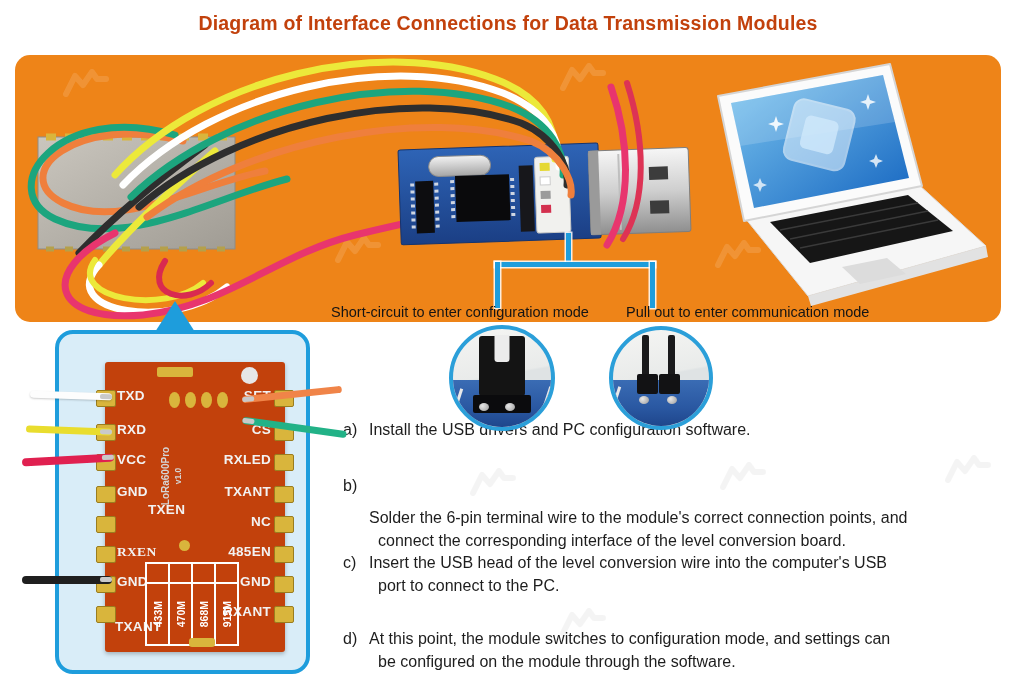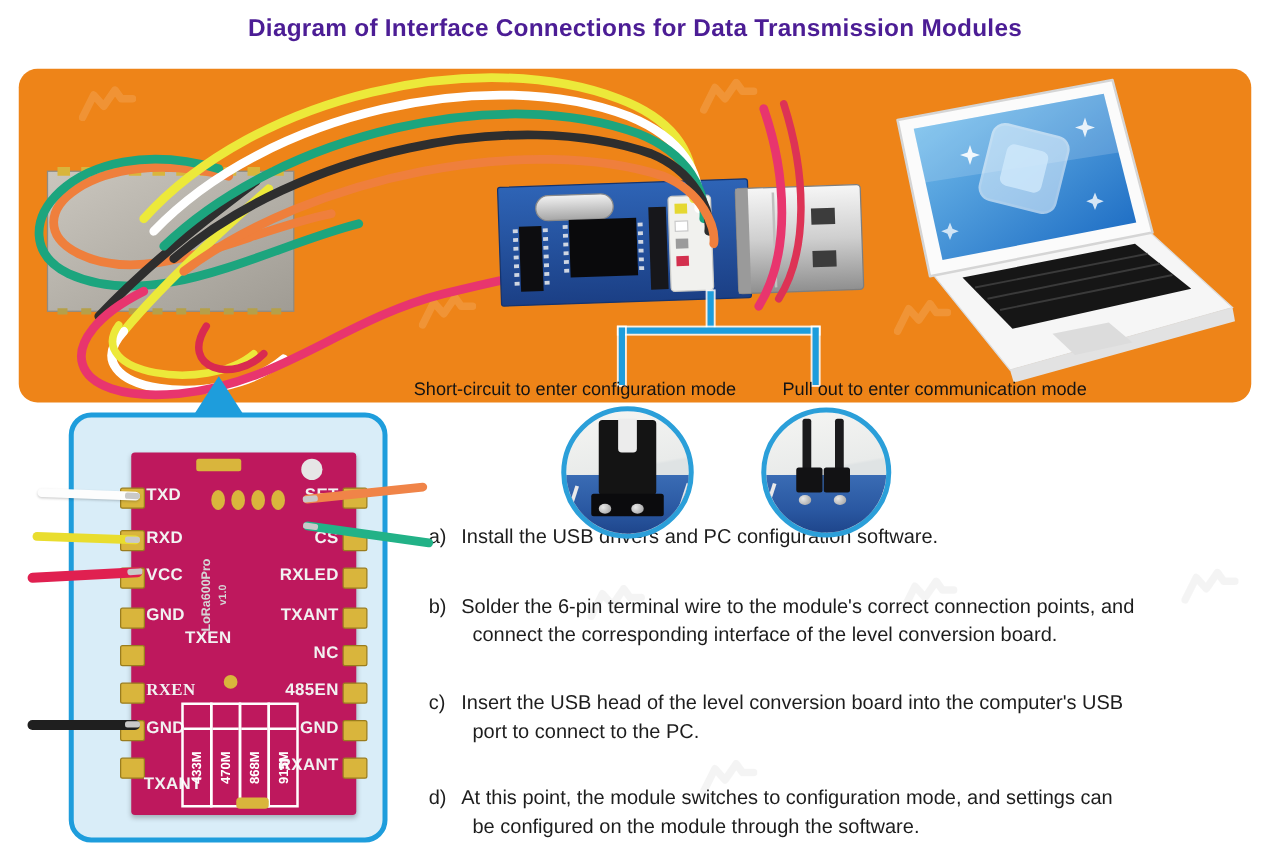--- a/index.html
+++ b/index.html
@@ -3,21 +3,21 @@
 <meta charset="utf-8">
 <style>
   html,body{margin:0;padding:0;}
   body{
     width:1016px;height:681px;position:relative;overflow:hidden;
     background:#ffffff;font-family:"Liberation Sans", sans-serif;
   }
   
   .title{
     position:absolute;left:0;right:0;top:12px;text-align:center;
-    font-size:19.5px;font-weight:bold;color:#4c1d95;letter-spacing:.2px;
+    font-size:19.5px;font-weight:bold;color:#c2410c;letter-spacing:.2px;
   }
   
   .banner{
     position:absolute;left:15px;top:55px;width:986px;height:267px;
     background:#EE8418;border-radius:15px;overflow:hidden;
   }
   .hw-svg{position:absolute;left:0;top:0;}
   
   .wm{position:absolute;opacity:.13;color:#fff;pointer-events:none;}
   .wm svg{display:block;}
@@ -62,21 +62,21 @@
     border-left:20px solid transparent;border-right:20px solid transparent;
     border-bottom:31px solid #1E9DDC;
   }
   .panel{
     position:absolute;left:55px;top:330px;width:247px;height:336px;
     background:#D9EDF8;border:4px solid #1E9DDC;border-radius:18px;z-index:5;
   }
   
   .pcb{
     position:absolute;left:105px;top:362px;width:180px;height:290px;
-    background:#be185d;border-radius:3px;z-index:6;
+    background:#c2410c;border-radius:3px;z-index:6;
     box-shadow:0 2px 4px rgba(0,0,0,.25);
   }
   .pad{position:absolute;width:18px;height:15px;background:#D9B53C;border:1px solid #9a7d1e;border-radius:2px;}
   .pad.l{left:-9px;} .pad.r{right:-9px;}
   .pin{position:absolute;font-size:13.5px;font-weight:bold;color:#f2f2f2;letter-spacing:.3px;white-space:nowrap;}
   .pin.lp{left:12px;} .pin.rp{right:14px;text-align:center;}
   .hole{position:absolute;left:136px;top:5px;width:17px;height:17px;border-radius:50%;background:#e6e6e6;}
   .toppad{position:absolute;left:52px;top:5px;width:36px;height:10px;background:#D9B53C;border-radius:2px;}
   .oval{position:absolute;top:30px;width:11px;height:16px;border-radius:50%;background:#D9B53C;}
   .golddot{position:absolute;left:74px;top:178px;width:11px;height:11px;border-radius:50%;background:#D9B53C;}
@@ -102,21 +102,21 @@
   .w-orange{left:242px;top:391px;width:100px;background:#F08448;transform:rotate(-6deg);}
   .w-green {left:242px;top:424px;width:105px;background:#22B287;transform:rotate(8deg);}
   .mwire.left .tip{right:0;}
   .mwire.right .tip{left:0;}
   
   .instructions{position:absolute;left:343px;top:415px;width:665px;z-index:4;}
   .instr{position:absolute;display:flex;gap:5px;font-size:16px;line-height:1.45;color:#1d1d1d;}
   .instr .pre{flex:none;width:21px;}
   .instr .txt{white-space:pre-line;padding-left:9px;text-indent:-9px;}
   .i-a{top:3px;}  .i-b{top:59px;}  .i-c{top:136px;}  .i-d{top:212px;}
-  .i-b .txt{max-width:600px;} .i-c .txt{max-width:570px;} .i-d .txt{max-width:578px;}
+  .i-b .txt{max-width:600px;margin-top:32px;} .i-c .txt{max-width:570px;} .i-d .txt{max-width:578px;}
 </style>
 </head>
 <body>
 
 <div class="title">Diagram of Interface Connections for Data Transmission Modules</div>
 
 <div class="banner">
 
   <div class="wm" style="left:48px;top:14px;">
     <svg width="46" height="28" viewBox="0 0 46 28">
@@ -382,21 +382,21 @@
     <span class="pre">a)</span>
     <span class="txt">Install the USB drivers and PC configuration software.</span>
   </div>
   <div class="instr i-b">
     <span class="pre">b)</span>
     <span class="txt">Solder the 6-pin terminal wire to the module's correct connection points, and
 connect the corresponding interface of the level conversion board.</span>
   </div>
   <div class="instr i-c">
     <span class="pre">c)</span>
-    <span class="txt">Insert the USB head of the level conversion board into the computer's USB
+    <span class="txt">Insert the USB head of the level conversion wire into the computer's USB
 port to connect to the PC.</span>
   </div>
   <div class="instr i-d">
     <span class="pre">d)</span>
     <span class="txt">At this point, the module switches to configuration mode, and settings can
 be configured on the module through the software.</span>
   </div>
 </div>
 
 <div class="wm dark" style="left:470px;top:468px;">

